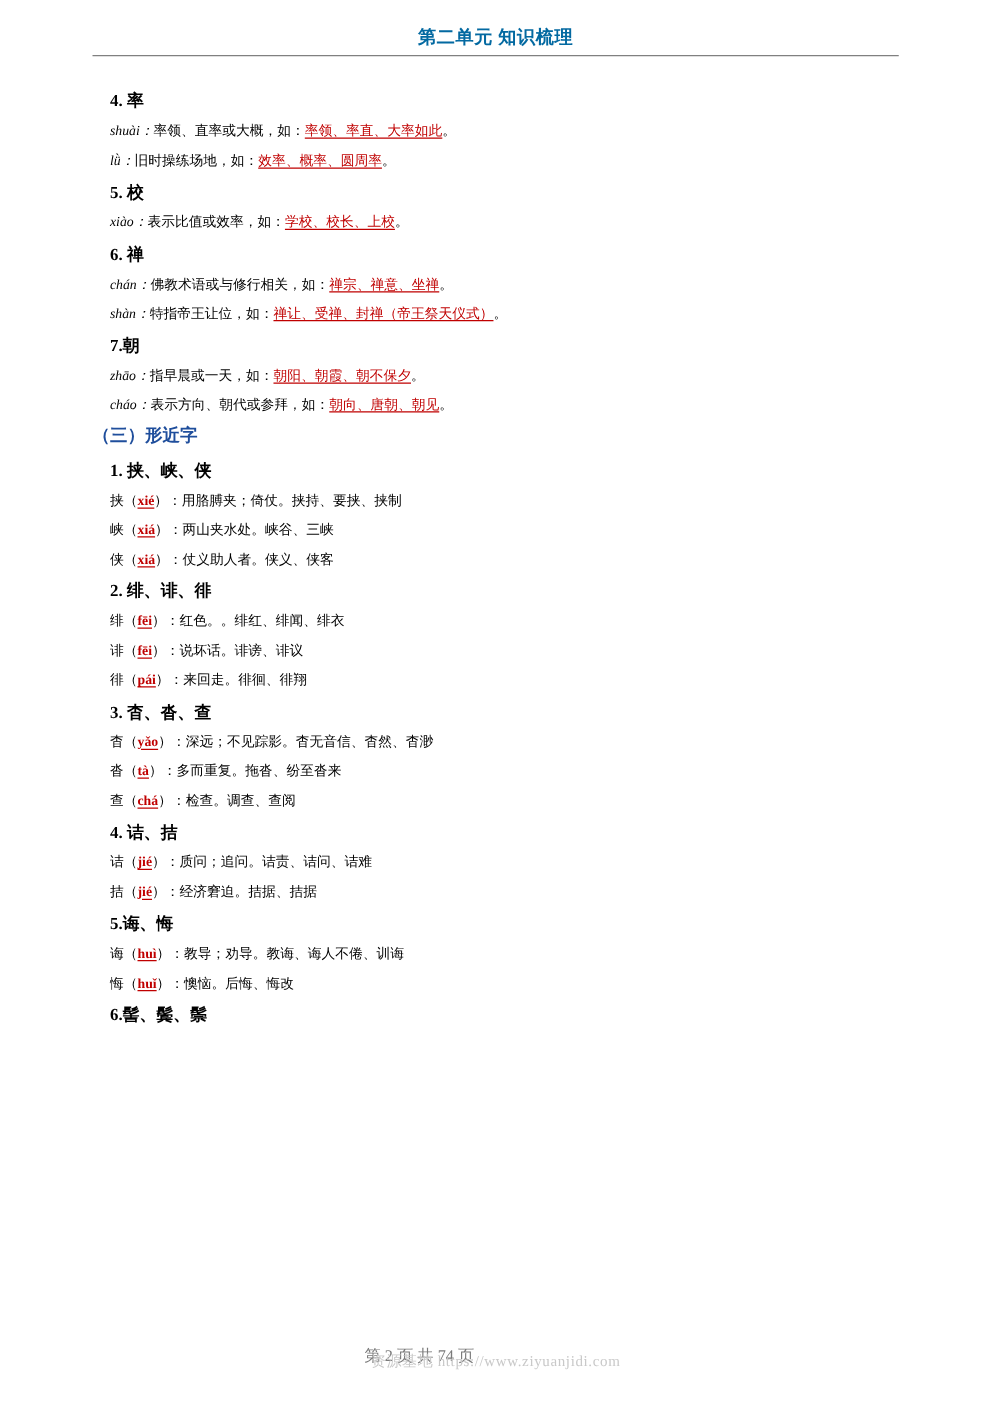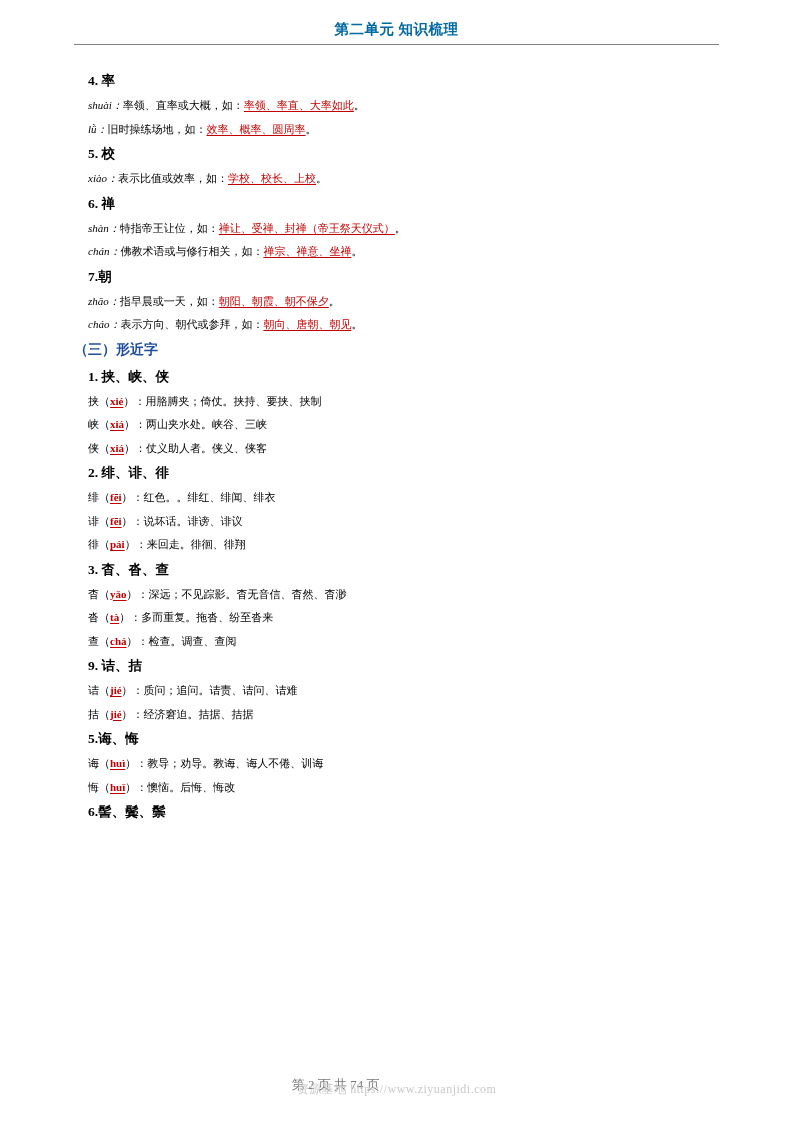--- a/index.html
+++ b/index.html
@@ -124,25 +124,25 @@
       <span class="pinyin">lǜ：</span><span>旧时操练场地，如：</span><span class="red-u">效率、概率、圆周率</span><span>。</span>
     </div>
 
     <div class="line lvl1">5. 校</div>
     <div class="line lvl2">
       <span class="pinyin">xiào：</span><span>表示比值或效率，如：</span><span class="red-u">学校、校长、上校</span><span>。</span>
     </div>
 
     <div class="line lvl1">6. 禅</div>
     <div class="line lvl2">
+      <span class="pinyin">chán：</span><span>佛教术语或与修行相关，如：</span><span class="red-u">禅宗、禅意、坐禅</span><span>。</span>
+    </div>
+    <div class="line lvl2">
       <span class="pinyin">shàn：</span><span>特指帝王让位，如：</span><span class="red-u">禅让、受禅、封禅（帝王祭天仪式）</span><span>。</span>
     </div>
-    <div class="line lvl2">
-      <span class="pinyin">chán：</span><span>佛教术语或与修行相关，如：</span><span class="red-u">禅宗、禅意、坐禅</span><span>。</span>
-    </div>
 
     <div class="line lvl1">7.朝</div>
     <div class="line lvl2">
       <span class="pinyin">zhāo：</span><span>指早晨或一天，如：</span><span class="red-u">朝阳、朝霞、朝不保夕</span><span>。</span>
     </div>
     <div class="line lvl2">
       <span class="pinyin">cháo：</span><span>表示方向、朝代或参拜，如：</span><span class="red-u">朝向、唐朝、朝见</span><span>。</span>
     </div>
 
     <div class="line section-head">（三）形近字</div>
@@ -173,21 +173,21 @@
     <div class="line lvl2">
       <span>杳（</span><span class="py-red-u">yǎo</span><span>）：</span><span>深远；不见踪影。杳无音信、杳然、杳渺</span>
     </div>
     <div class="line lvl2">
       <span>沓（</span><span class="py-red-u">tà</span><span>）：</span><span>多而重复。拖沓、纷至沓来</span>
     </div>
     <div class="line lvl2">
       <span>查（</span><span class="py-red-u">chá</span><span>）：</span><span>检查。调查、查阅</span>
     </div>
 
-    <div class="line lvl1">9. 诘、拮</div>
+    <div class="line lvl1">4. 诘、拮</div>
     <div class="line lvl2">
       <span>诘（</span><span class="py-red-u">jié</span><span>）：</span><span>质问；追问。诘责、诘问、诘难</span>
     </div>
     <div class="line lvl2">
       <span>拮（</span><span class="py-red-u">jié</span><span>）：</span><span>经济窘迫。拮据、拮据</span>
     </div>
 
     <div class="line lvl1">5.诲、悔</div>
     <div class="line lvl2">
       <span>诲（</span><span class="py-red-u">huì</span><span>）：</span><span>教导；劝导。教诲、诲人不倦、训诲</span>

